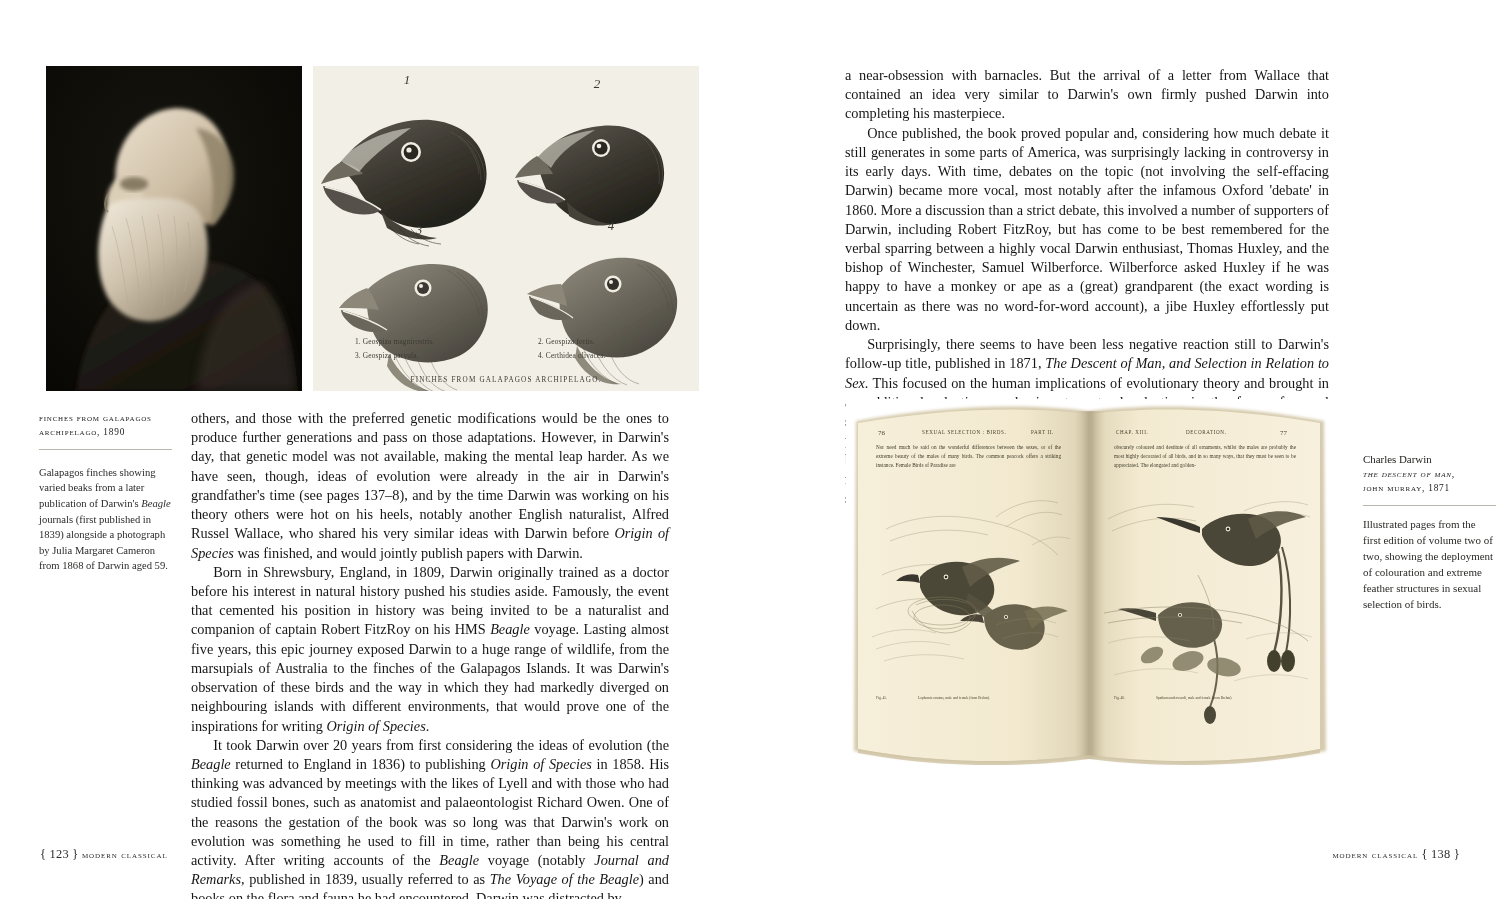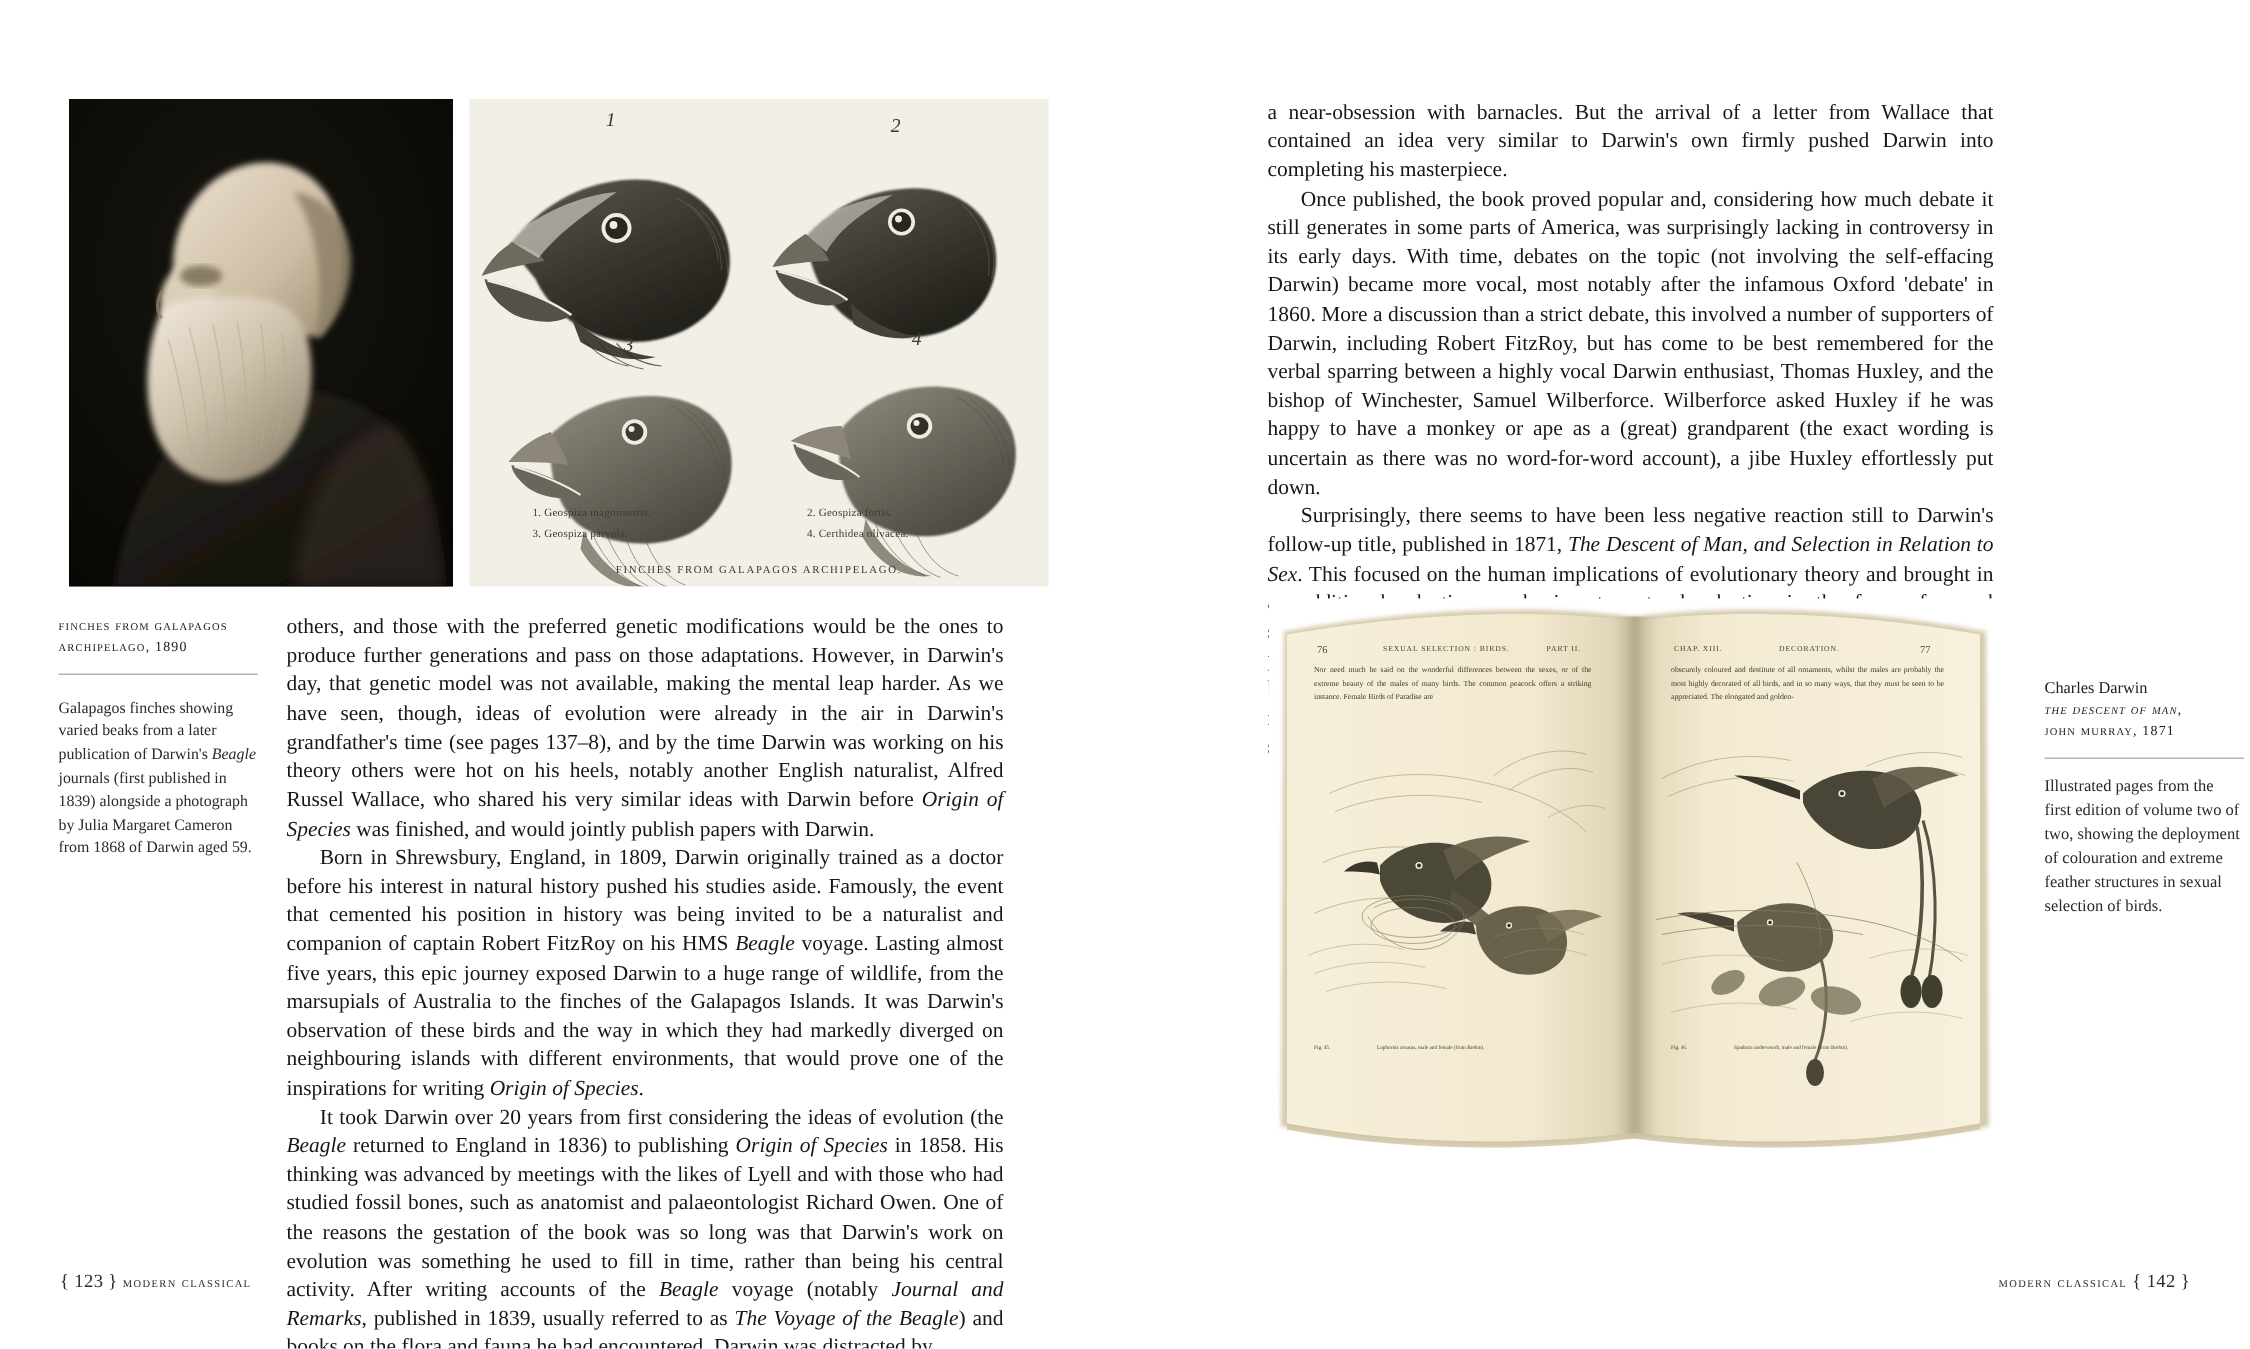--- a/index.html
+++ b/index.html
@@ -483,16 +483,16 @@
     <div class="sidecap-r">
       <div class="name">Charles Darwin</div>
       <div class="ital">THE DESCENT OF MAN,</div>
       <div class="pub">JOHN MURRAY, 1871</div>
       <div class="rule"></div>
       <div class="body">Illustrated pages from the first edition of volume two of two, showing the deployment of colouration and extreme feather structures in sexual selection of birds.</div>
     </div>
 
     <div class="folio right">
       <span>MODERN CLASSICAL</span>
-      <span class="num">{&nbsp;<span>142</span>&nbsp;}</span>
+      <span class="num">{&nbsp;<span>138</span>&nbsp;}</span>
     </div>
   </div>
 </div>
 
 </body></html>

